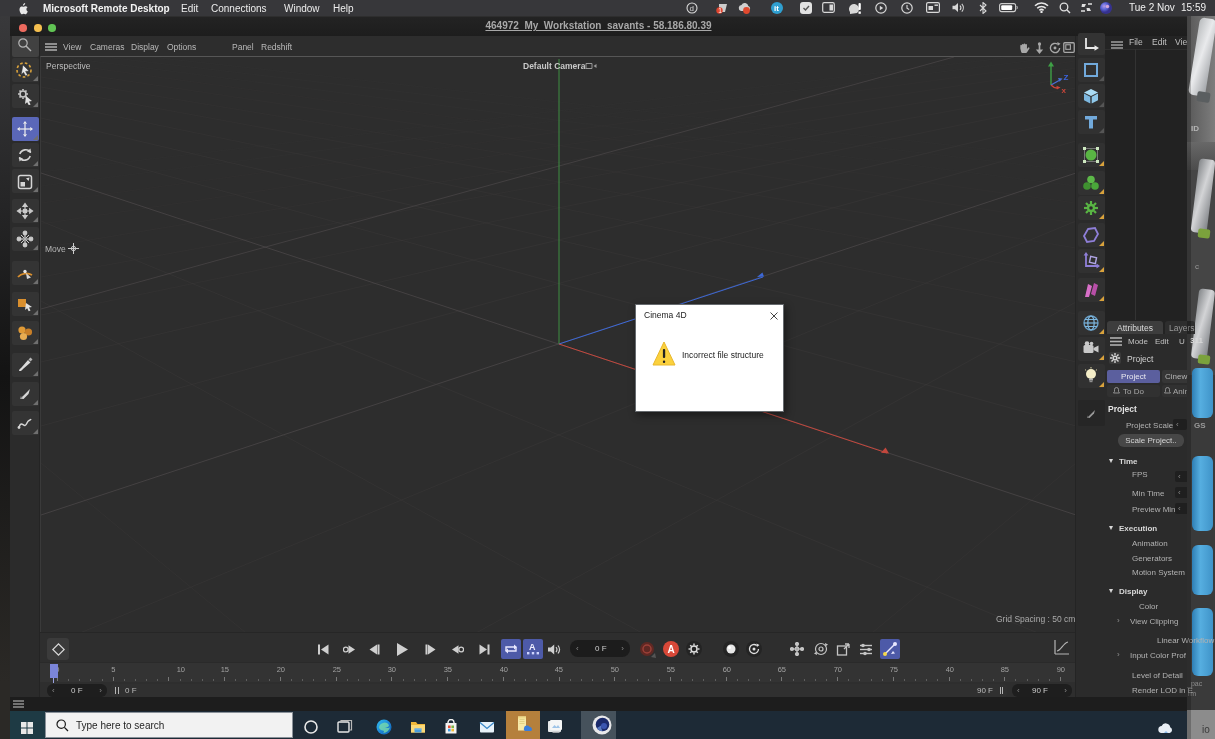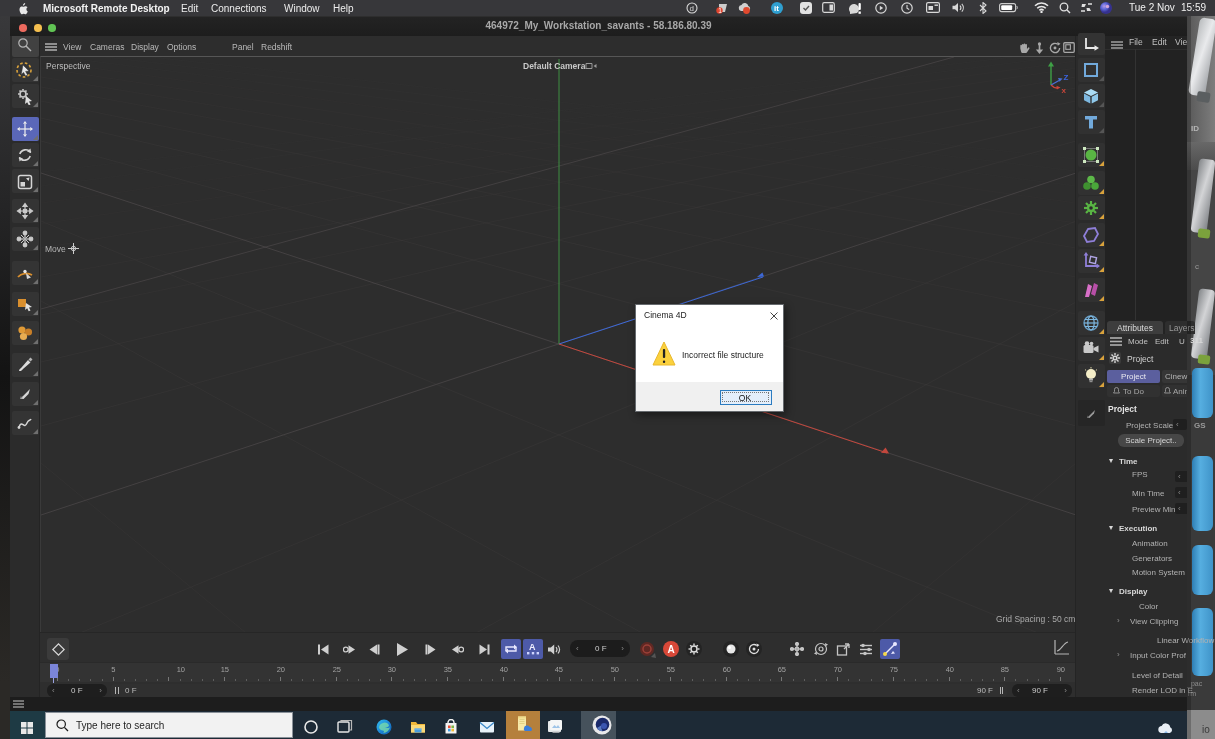--- a/index.html
+++ b/index.html
@@ -132,21 +132,21 @@
   <span class="abs" style="left:0px;top:664px;color:#8d8d8d;font-size:7px;">_pac</span>
   <span class="abs" style="left:1px;top:674px;color:#8d8d8d;font-size:7px;">rm</span>
   <div class="abs" style="left:0px;top:694px;width:28px;height:29px;background:#8c8c8c;"></div>
   <span class="abs" style="left:15px;top:708px;color:#3a3a3a;font-size:10px;">io</span>
 </div>
 
 <div class="abs" style="left:10px;top:17px;width:1177px;height:19px;background:linear-gradient(#232323,#1d1d1d);">
   <div class="abs" style="left:9px;top:7px;width:7.5px;height:7.5px;border-radius:50%;background:#ec6a5e;"></div>
   <div class="abs" style="left:24px;top:7px;width:7.5px;height:7.5px;border-radius:50%;background:#f5bf4f;"></div>
   <div class="abs" style="left:38px;top:7px;width:7.5px;height:7.5px;border-radius:50%;background:#61c454;"></div>
-  <div class="abs" style="left:0;top:3px;width:1177px;text-align:center;color:#a8a8a8;font-size:10px;font-weight:bold;">464972_My_Workstation_savants - 58.186.80.39</div>
+  <div class="abs" style="left:0;top:3px;width:1177px;text-align:center;color:#a8a8a8;font-size:10px;font-weight:bold;text-decoration:underline;">464972_My_Workstation_savants - 58.186.80.39</div>
 </div>
 
 <div class="abs" id="lefttools" style="left:10px;top:36px;width:30px;height:661px;background:#2b2b2b;border-right:1px solid #242424;">
       <div class="abs" style="left:2px;top:0px;width:27px;height:21px;background:#414141;border-radius:0 0 2px 2px;">
         <svg class="abs" style="left:4px;top:1px" width="18" height="18" viewBox="0 0 18 18">
           <circle cx="7" cy="6" r="4.2" fill="none" stroke="#b5b5b5" stroke-width="1.2"></circle>
           <line x1="10" y1="9" x2="15" y2="14" stroke="#b5b5b5" stroke-width="1.4"></line>
         </svg>
       </div>
       <div class="abs" style="left:2px;top:22px;width:27px;height:24px;background:#343434;border-radius:2px;">
@@ -1044,21 +1044,15 @@
   <span class="abs" style="left:8px;top:5px;color:#1a1a1a;font-size:8.5px;">Cinema 4D</span>
   <svg class="abs" style="left:134px;top:7px" width="8" height="8">
         <path d="M0.5 0.5 L7.5 7.5 M7.5 0.5 L0.5 7.5" stroke="#444" stroke-width="1"></path>
       </svg>
   <svg class="abs" style="left:16px;top:36px" width="24" height="26" viewBox="0 0 24 26">
     <path d="M12 1 L23 24 H1 Z" fill="#fbd13d" stroke="#e8b72c" stroke-width="1"></path>
     <rect x="10.9" y="8" width="2.3" height="9" rx="1" fill="#222"></rect>
     <rect x="10.9" y="19.5" width="2.3" height="2.6" rx="1" fill="#222"></rect>
   </svg>
   <span class="abs" style="left:46px;top:45px;color:#222;font-size:8.5px;">Incorrect file structure</span>
-  <div class="abs" style="left:0;top:77px;width:147px;height:29px;background:#f0f0f0;">
-    <div class="abs" style="left:84px;top:8px;width:52px;height:15px;background:#e3eefb;border:1.4px solid #2a7bc0;">
-      <div class="abs" style="left:1px;top:1px;width:47px;height:10px;border:1px dotted #777;"></div>
-      <div class="abs" style="left:0;top:1.5px;width:48px;text-align:center;color:#111;font-size:8.5px;">OK</div>
-    </div>
-  </div>
 </div>
 
 </div>
 
 </body></html>

